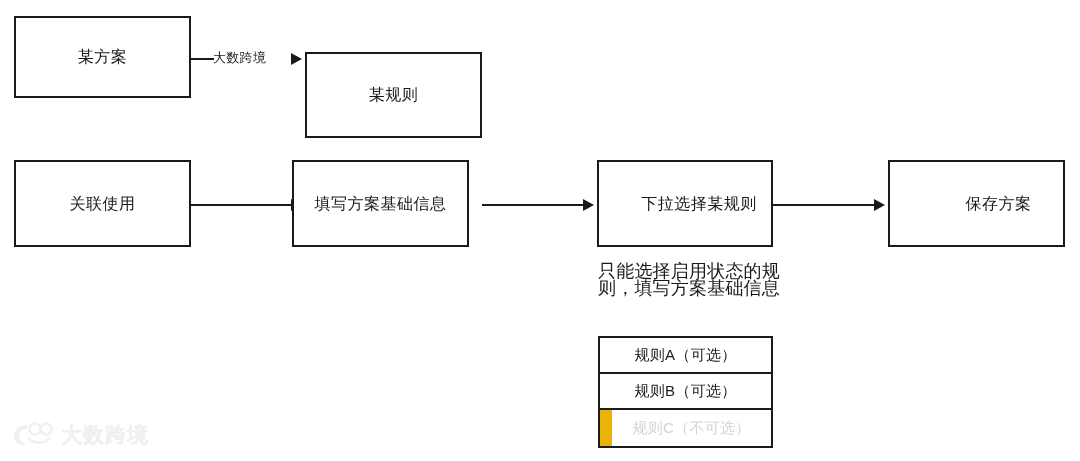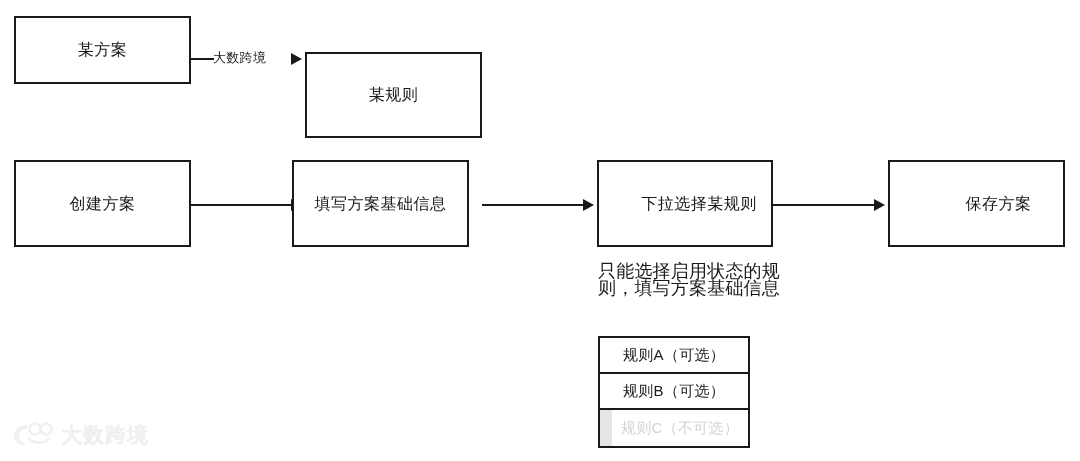--- a/index.html
+++ b/index.html
@@ -30,21 +30,21 @@
     background: #ffffff;
     display: flex;
     align-items: center;
     justify-content: center;
     font-size: 16px;
     line-height: 1;
     letter-spacing: 0.5px;
     color: #1a1a1a;
   }
 
-  #node-plan        { left: 14px;  top: 16px;  width: 177px; height: 68px; }
+  #node-plan        { left: 14px;  top: 16px;  width: 177px; height: 82px; }
   #node-rule        { left: 305px; top: 16px;  width: 177px; height: 86px; margin-top: 36px; }
   #node-create      { left: 14px;  top: 160px; width: 177px; height: 87px; }
   #node-fill        { left: 292px; top: 160px; width: 177px; height: 87px; }
   #node-select      { left: 597px; top: 160px; width: 176px; height: 87px; padding-left: 28px; }
   #node-save        { left: 888px; top: 160px; width: 177px; height: 87px; padding-left: 44px; }
 
   
   .conn {
     position: absolute;
     height: 2px;
@@ -92,24 +92,24 @@
     color: #1a1a1a;
     letter-spacing: 0.2px;
   }
   #note div { white-space: nowrap; }
 
   
   #dropdown {
     position: absolute;
     left: 598px;
     top: 336px;
-    width: 152px;
+    width: 175px;
     box-sizing: border-box;
     border: 2px solid #1a1a1a;
-    background: #e5e5e5;
+    background: #eab308;
   }
   .option {
     box-sizing: border-box;
     height: 36px;
     display: flex;
     align-items: center;
     justify-content: center;
     font-size: 15px;
     letter-spacing: 0.3px;
     color: #1a1a1a;
@@ -160,21 +160,21 @@
 
   <div class="conn" id="conn1-a"></div>
   <div id="conn1-label">大数跨境</div>
   <div class="arrowhead" id="arrow1"></div>
 
   <div class="node" id="node-rule">
     <span>某规则</span>
   </div>
 
   <div class="node" id="node-create">
-    <span>创建方案</span>
+    <span>关联使用</span>
   </div>
 
   <div class="conn" id="conn2"></div>
   <div class="arrowhead" id="arrow2"></div>
 
   <div class="node" id="node-fill">
     <span>填写方案基础信息</span>
   </div>
 
   <div class="conn" id="conn3"></div>

